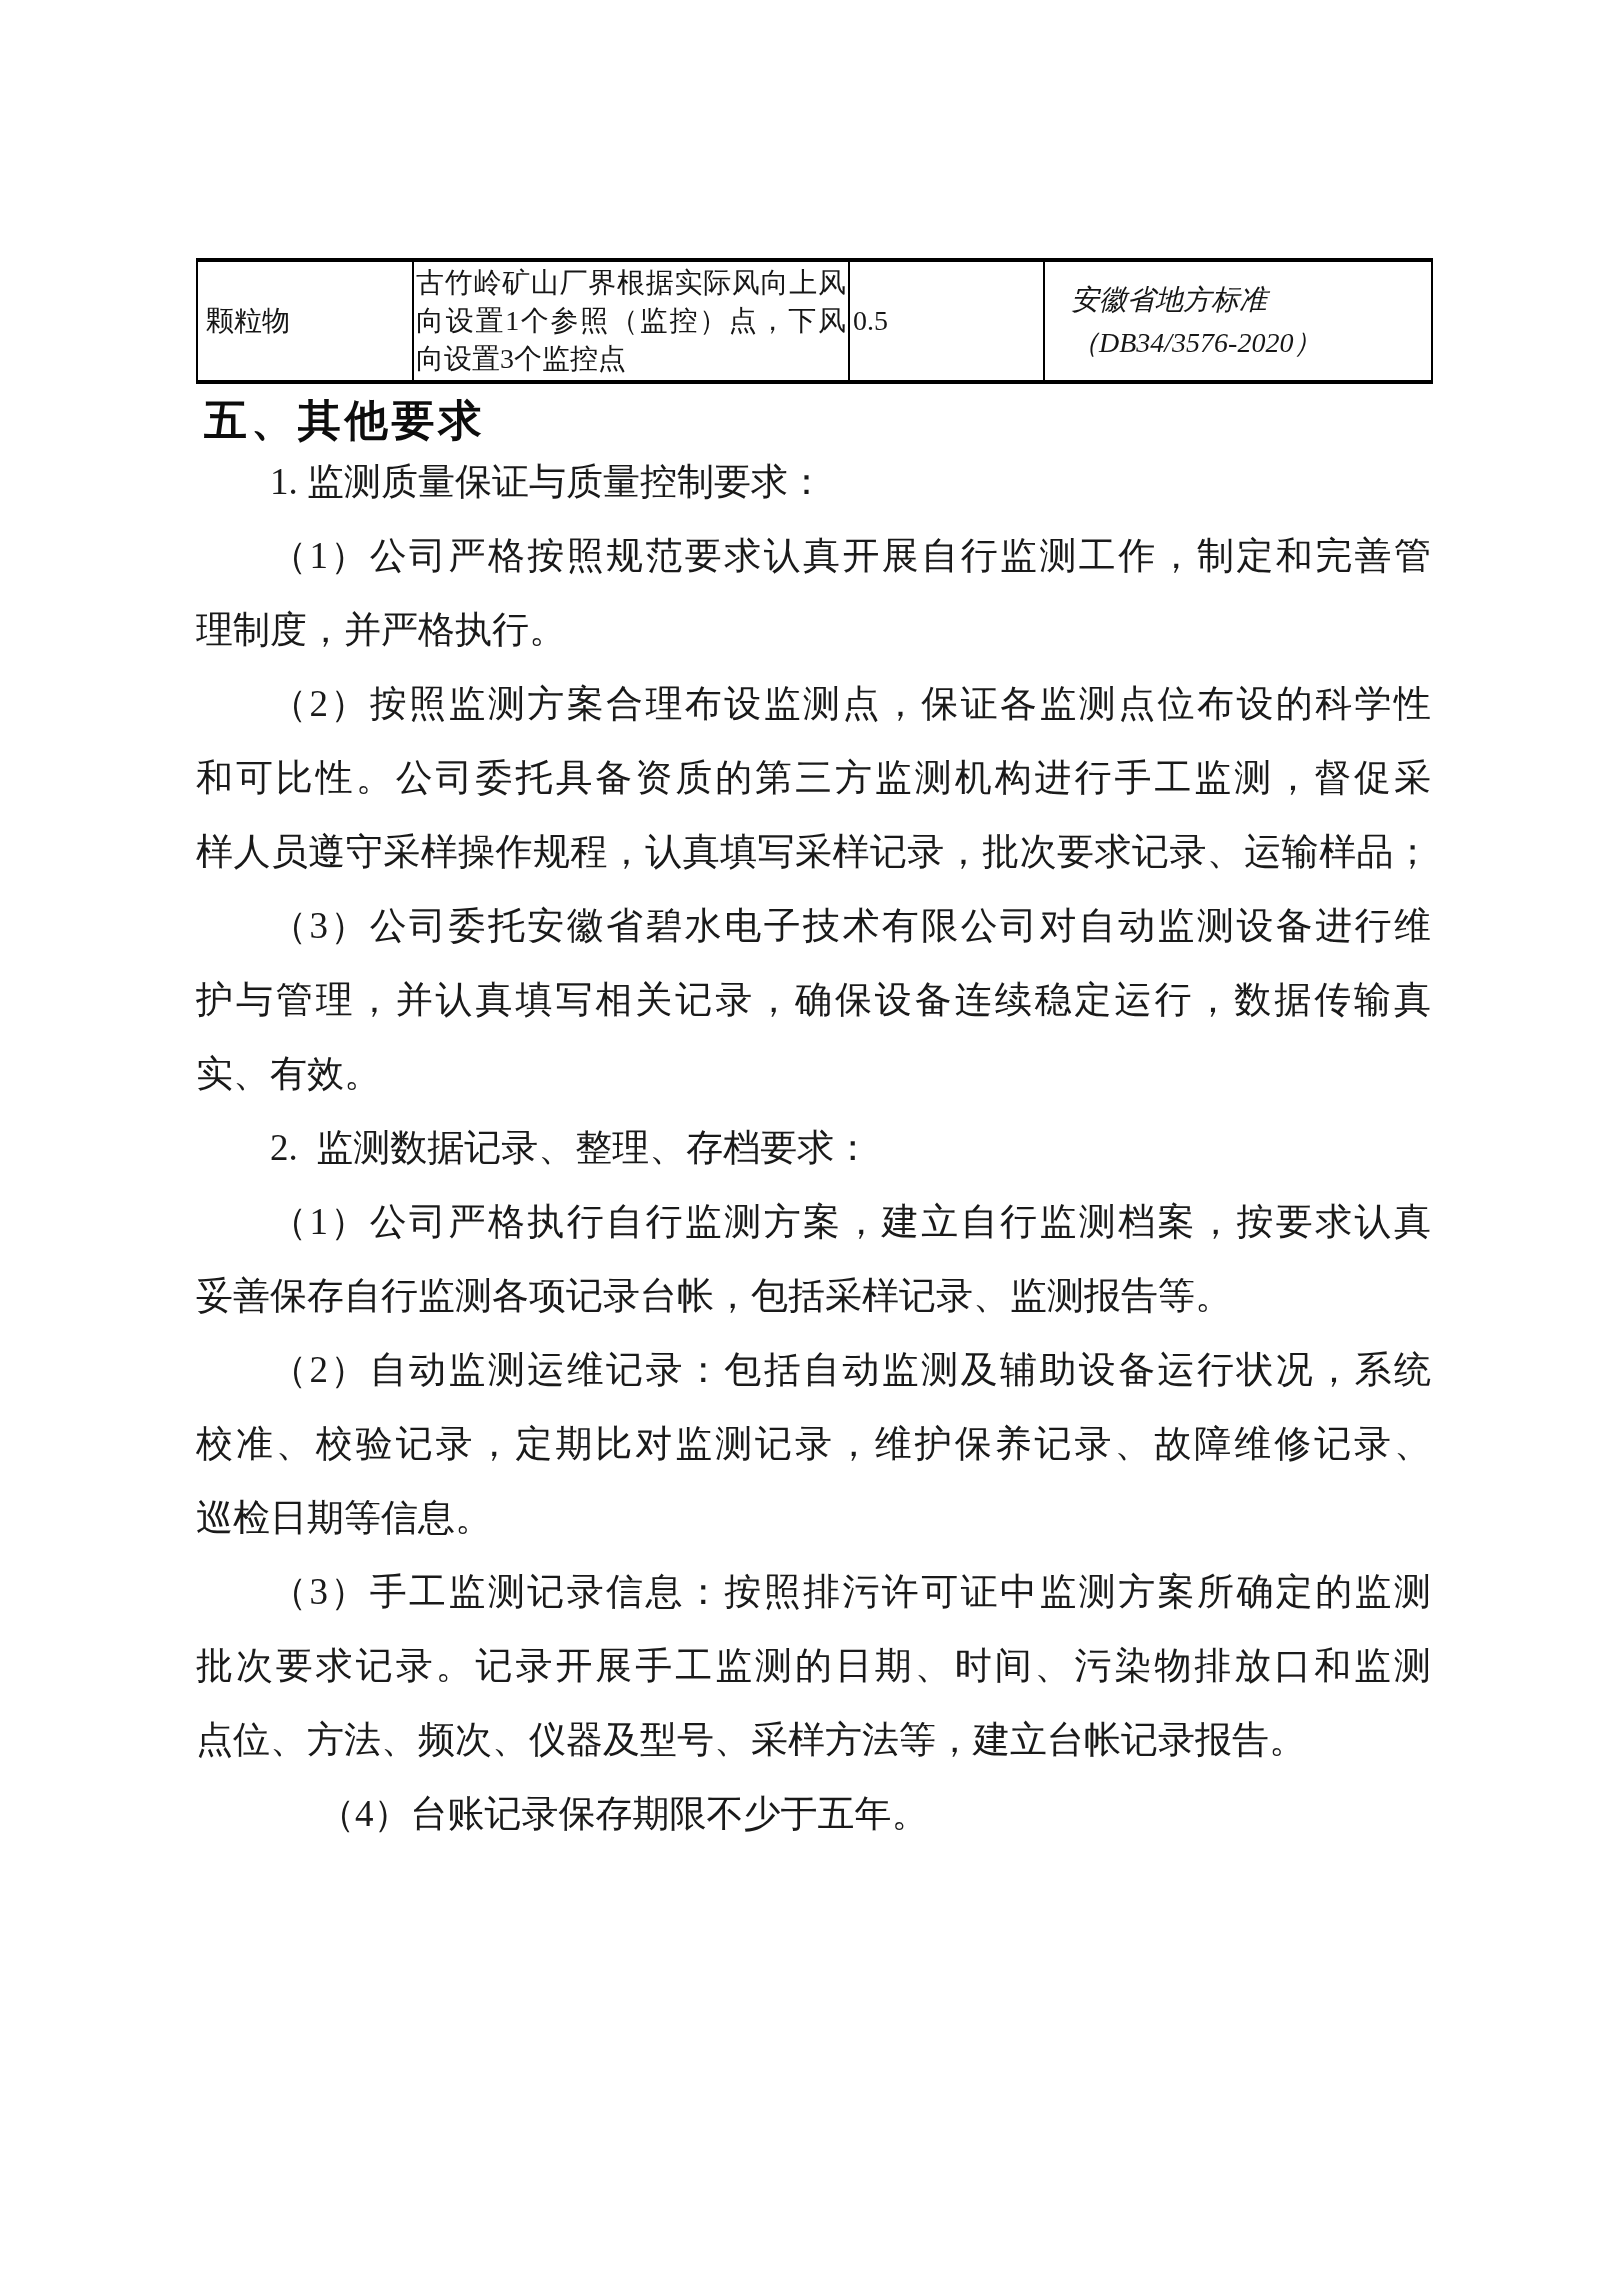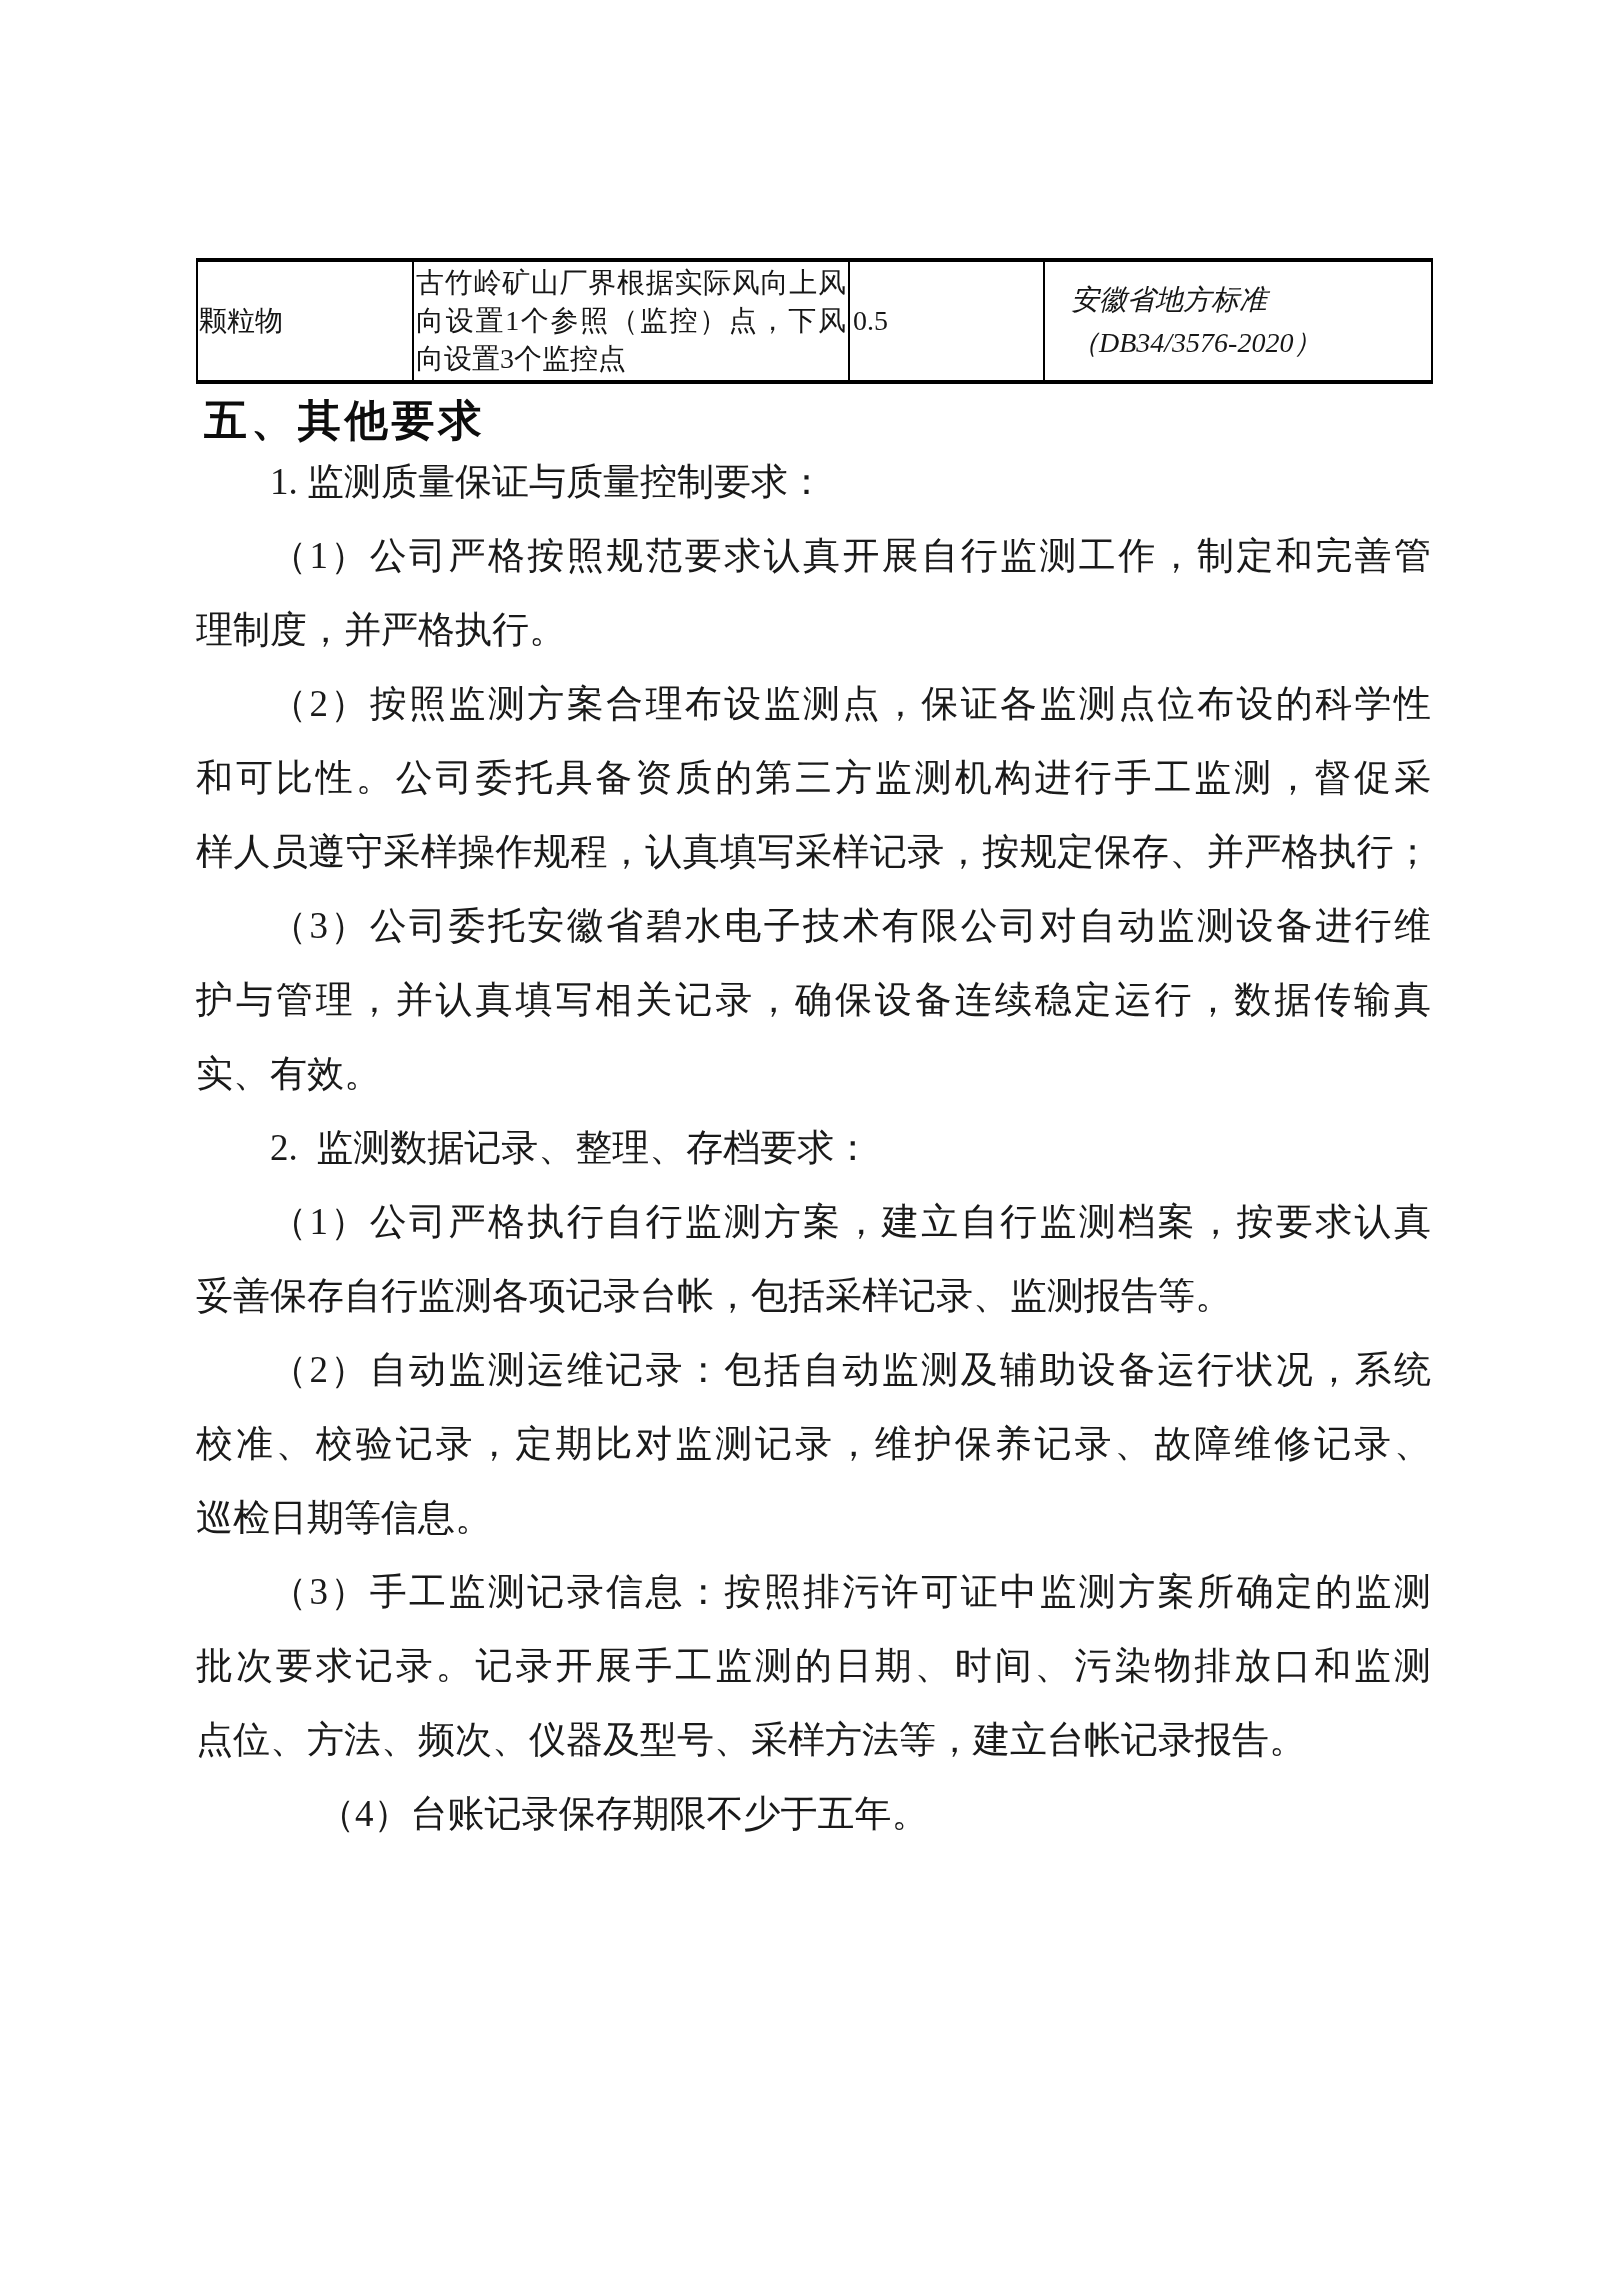--- a/index.html
+++ b/index.html
@@ -26,21 +26,21 @@
     line-height: 38px;
   }
   .doc-table, .doc-table tr { border-top: 4.9px solid #000; border-bottom: 4.9px solid #000; }
   .doc-table td {
     border-left: 2px solid #000;
     border-right: 2px solid #000;
     vertical-align: middle;
     padding: 2px 2px;
     overflow: hidden;
   }
-  td.cell-pollutant { padding-left: 1px; }
+  td.cell-pollutant { padding-left: 8px; }
   td.cell-points   { text-align: justify; margin-left: 46px; }
   td.cell-value    { padding-left: 2.9px; }
   td.cell-standard { padding-left: 26px; line-height: 43px; font-style: italic; }
 
   
   .heading {
     position: absolute;
     left: 196px;
     top: 384px;
     margin: 8px;
@@ -96,21 +96,21 @@
     </table>
 
   <h2 class="heading">五、其他要求</h2>
 
   <div class="body-text" id="body-lines">
       <div class="line indent">1. 监测质量保证与质量控制要求：</div>
       <div class="line indent full">（1）公司严格按照规范要求认真开展自行监测工作，制定和完善管</div>
       <div class="line">理制度，并严格执行。</div>
       <div class="line indent full">（2）按照监测方案合理布设监测点，保证各监测点位布设的科学性</div>
       <div class="line full">和可比性。公司委托具备资质的第三方监测机构进行手工监测，督促采</div>
-      <div class="line full">样人员遵守采样操作规程，认真填写采样记录，按规定保存、并严格执行；</div>
+      <div class="line full">样人员遵守采样操作规程，认真填写采样记录，批次要求记录、运输样品；</div>
       <div class="line indent full">（3）公司委托安徽省碧水电子技术有限公司对自动监测设备进行维</div>
       <div class="line full">护与管理，并认真填写相关记录，确保设备连续稳定运行，数据传输真</div>
       <div class="line">实、有效。</div>
       <div class="line indent">2.  监测数据记录、整理、存档要求：</div>
       <div class="line indent full">（1）公司严格执行自行监测方案，建立自行监测档案，按要求认真</div>
       <div class="line">妥善保存自行监测各项记录台帐，包括采样记录、监测报告等。</div>
       <div class="line indent full">（2）自动监测运维记录：包括自动监测及辅助设备运行状况，系统</div>
       <div class="line full">校准、校验记录，定期比对监测记录，维护保养记录、故障维修记录、</div>
       <div class="line">巡检日期等信息。</div>
       <div class="line indent full">（3）手工监测记录信息：按照排污许可证中监测方案所确定的监测</div>

